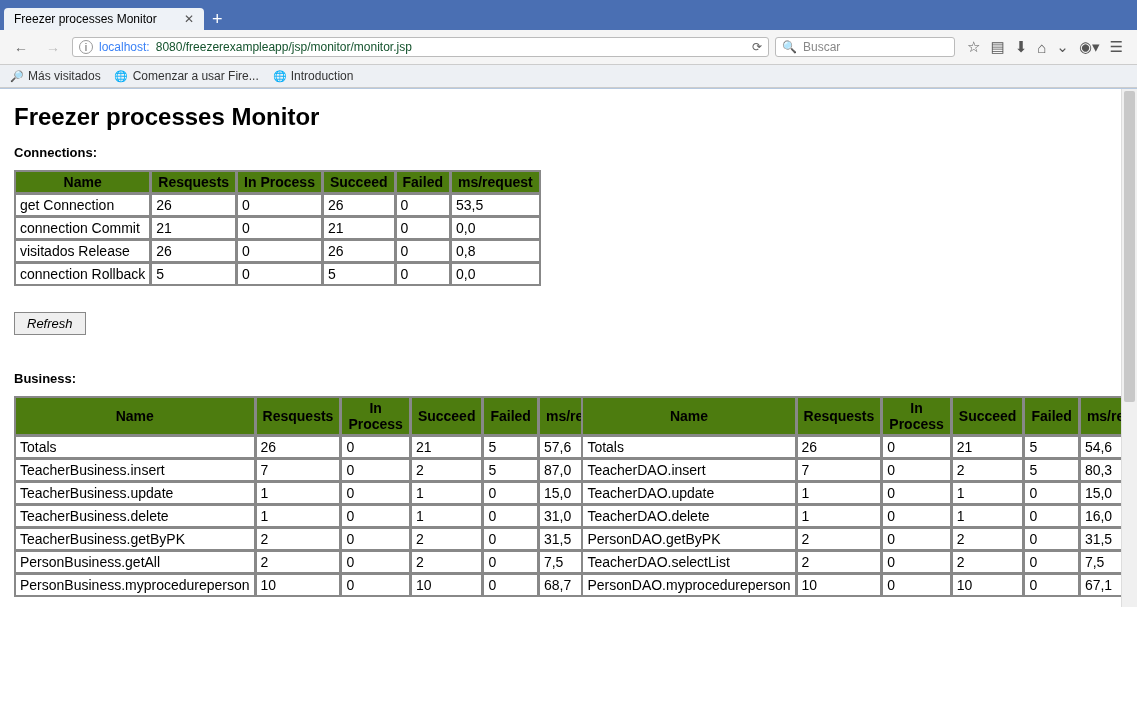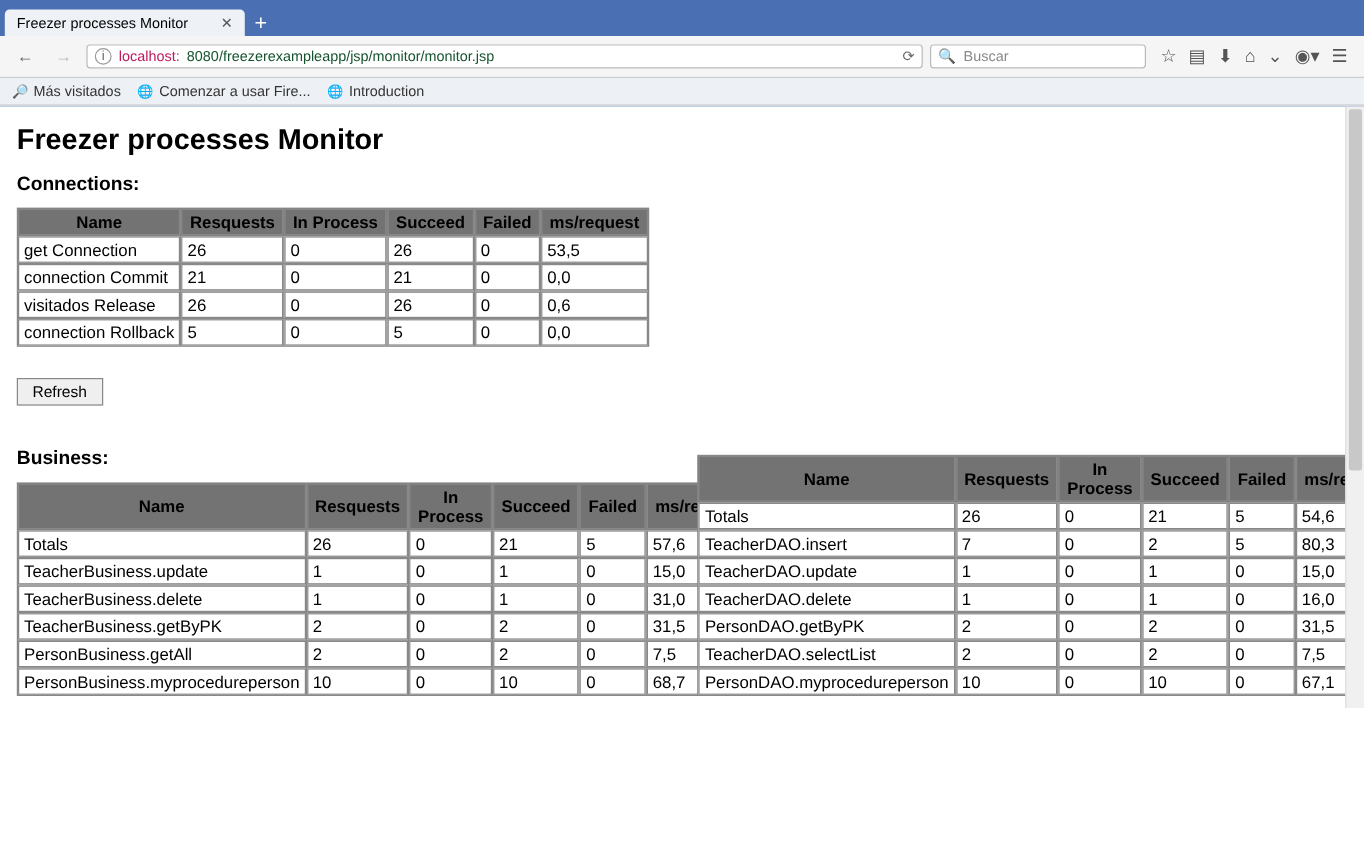--- a/index.html
+++ b/index.html
@@ -8,37 +8,37 @@
   .tab-bar { display:flex; align-items:flex-end; padding:6px 4px 0 4px; background:#4a6fb3; height:30px; }
   .tab { background:#eef2f7; border-radius:4px 4px 0 0; padding:4px 10px; font-size:12px; display:flex; align-items:center; gap:8px; min-width:200px; justify-content:space-between; }
   .tab span.title { flex:1; }
   .tab .close { font-size:12px; color:#555; }
   .new-tab { color:#fff; font-size:18px; padding:0 8px; cursor:pointer; }
   .nav-bar { display:flex; align-items:center; gap:6px; padding:4px 8px; background:#f5f5f5; border-bottom:1px solid #ccc; }
   .nav-btn { width:26px; height:26px; display:flex; align-items:center; justify-content:center; color:#666; font-size:14px; border-radius:3px; }
   .nav-btn.disabled { color:#bbb; }
   .url-bar { flex:1; display:flex; align-items:center; background:#fff; border:1px solid #bbb; border-radius:3px; padding:2px 6px; font-size:12px; color:#333; gap:6px; }
   .url-bar .info { font-size:11px; border:1px solid #999; border-radius:50%; width:14px;height:14px;display:flex;align-items:center;justify-content:center;color:#666; }
-  .url-bar .host { color:#be185d; }
+  .url-bar .host { color:#3b82f6; }
   .url-bar .path { color:#14532d; }
   .url-reload { margin-left:auto; color:#666; }
   .search-box { width:180px; display:flex; align-items:center; background:#fff; border:1px solid #bbb; border-radius:3px; padding:2px 6px; font-size:12px; color:#888; gap:6px; }
   .toolbar-icons { display:flex; gap:10px; padding:0 6px; color:#555; font-size:15px; align-items:center; }
   .bookmarks { display:flex; gap:14px; padding:4px 10px; font-size:12px; background:#edf0f4; border-bottom:1px solid #ccc; color:#333; align-items:center; }
   .bookmarks .bm { display:flex; align-items:center; gap:4px; }
   .bm-icon { width:14px;height:14px;display:inline-flex;align-items:center;justify-content:center;color:#5b7db5;font-size:11px; }
   .page { padding:10px 14px; position:relative; }
   .scroll-track { position:absolute; right:0; top:0; bottom:0; width:16px; background:#f0f0f0; border-left:1px solid #ddd; }
   .scroll-thumb { position:absolute; left:2px; right:2px; top:2px; height:60%; background:#c8c8c8; border-radius:2px; }
   h1.page-title { font-size:24px; font-weight:bold; margin:4px 0 14px 0; }
-  h2.section { font-size:16px; font-weight:bold; margin:10px 0 10px 0; }
+  h2.section { font-size:13px; font-weight:bold; margin:10px 0 10px 0; }
   table.mon { border-collapse:separate; border-spacing:1px; background:#888; }
-  table.mon th { background:#737373; font-weight:bold; font-size:14px; padding:2px 6px; text-align:center; border:1px solid #888; }
+  table.mon th { background:#4d7c0f; font-weight:bold; font-size:14px; padding:2px 6px; text-align:center; border:1px solid #888; }
   table.mon td { background:#fff; font-size:14px; padding:2px 4px; border:1px solid #888; }
-  .refresh-btn { padding:3px 12px; font-size:13px; background:#efefef; border:1px solid #888; margin:26px 0; }
+  .refresh-btn { padding:3px 12px; font-size:13px; background:#efefef; border:1px solid #888; margin:26px 0;font-style:italic; }
   .two-col { display:flex; gap:24px; align-items:flex-end; }
   .col { flex:0 0 auto; }
   .col.half { width:49%; }
 </style>
 </head>
 <body>
 
 <div class="browser-chrome">
   <div class="tab-bar">
     <div class="tab">
@@ -122,21 +122,21 @@
           <td>21</td>
           <td>0</td>
           <td>0,0</td>
         </tr>
         <tr>
           <td>visitados Release</td>
           <td>26</td>
           <td>0</td>
           <td>26</td>
           <td>0</td>
-          <td>0,6</td>
+          <td>0,8</td>
         </tr>
         <tr>
           <td>connection Rollback</td>
           <td>5</td>
           <td>0</td>
           <td>5</td>
           <td>0</td>
           <td>0,0</td>
         </tr>
       </tbody>
@@ -161,20 +161,28 @@
         <tbody>
             <tr>
               <td>Totals</td>
               <td>26</td>
               <td>0</td>
               <td>21</td>
               <td>5</td>
               <td>57,6</td>
             </tr>
             <tr>
+              <td>TeacherBusiness.insert</td>
+              <td>7</td>
+              <td>0</td>
+              <td>2</td>
+              <td>5</td>
+              <td>87,0</td>
+            </tr>
+            <tr>
               <td>TeacherBusiness.update</td>
               <td>1</td>
               <td>0</td>
               <td>1</td>
               <td>0</td>
               <td>15,0</td>
             </tr>
             <tr>
               <td>TeacherBusiness.delete</td>
               <td>1</td>

